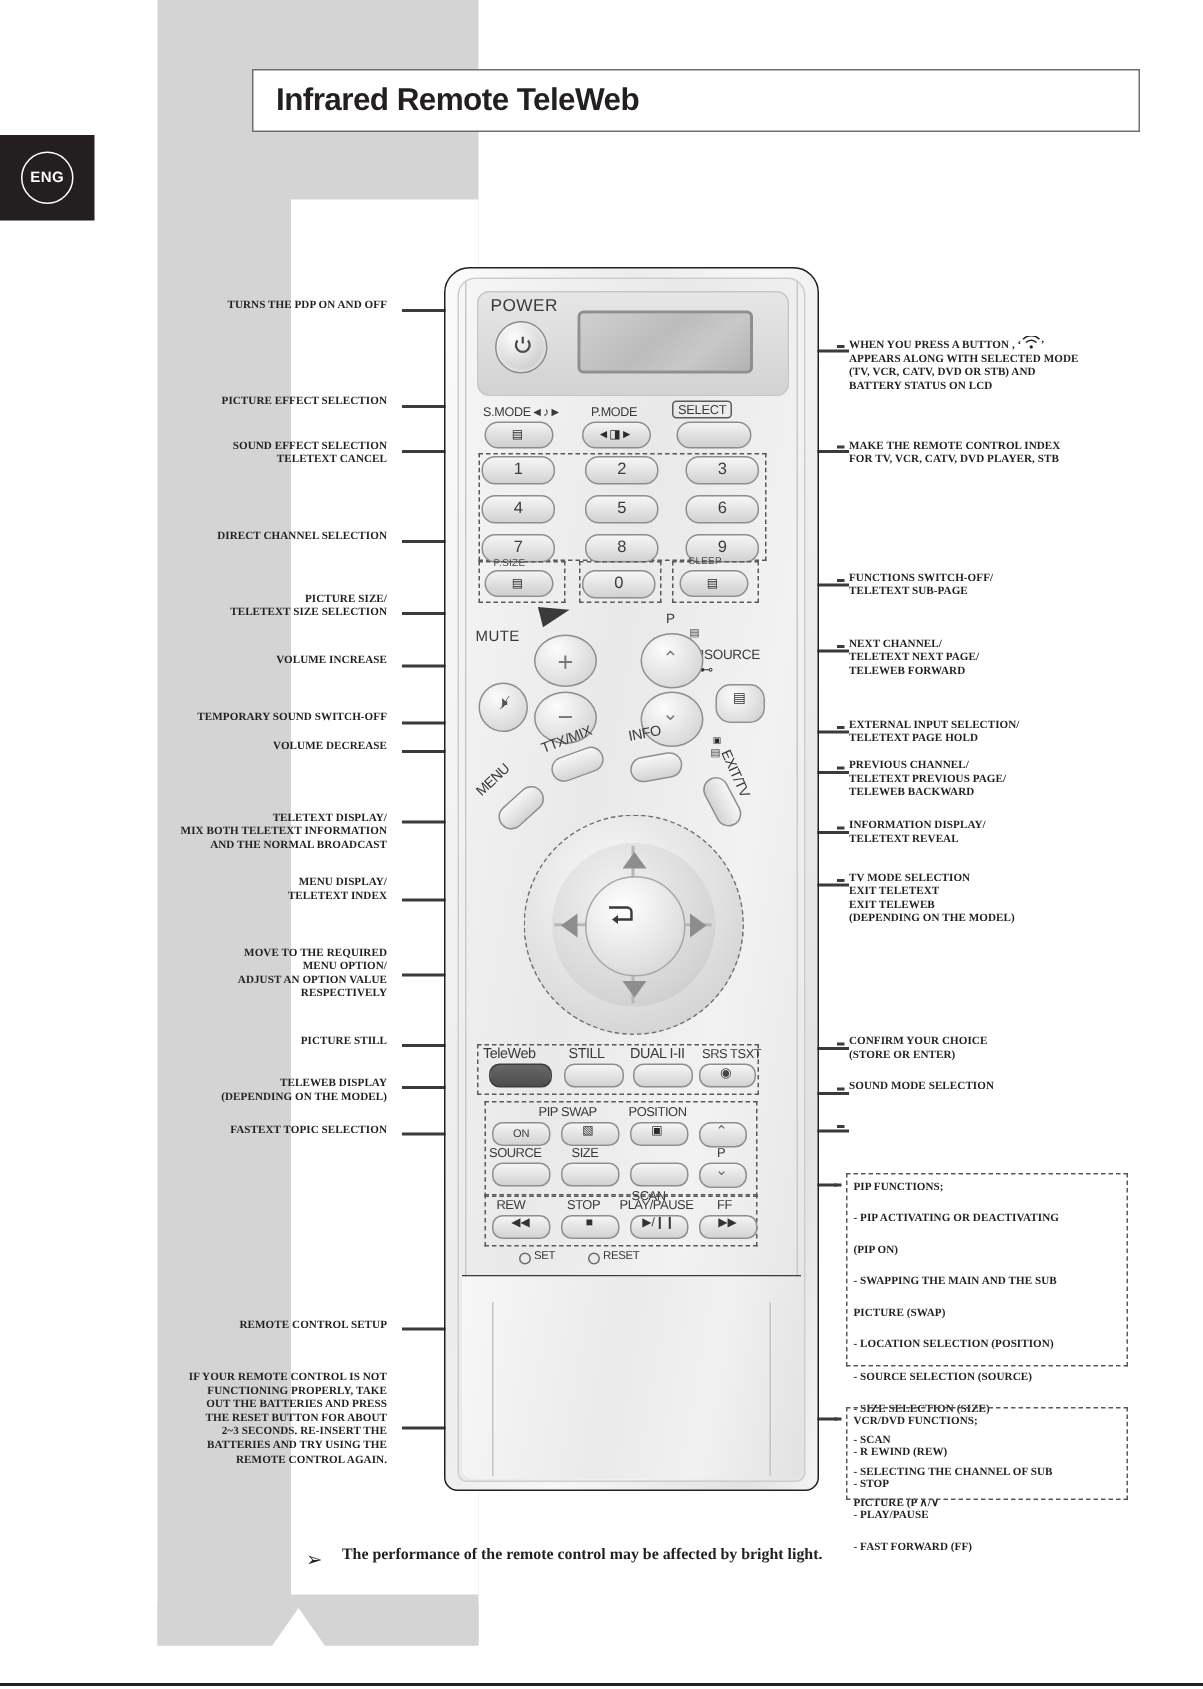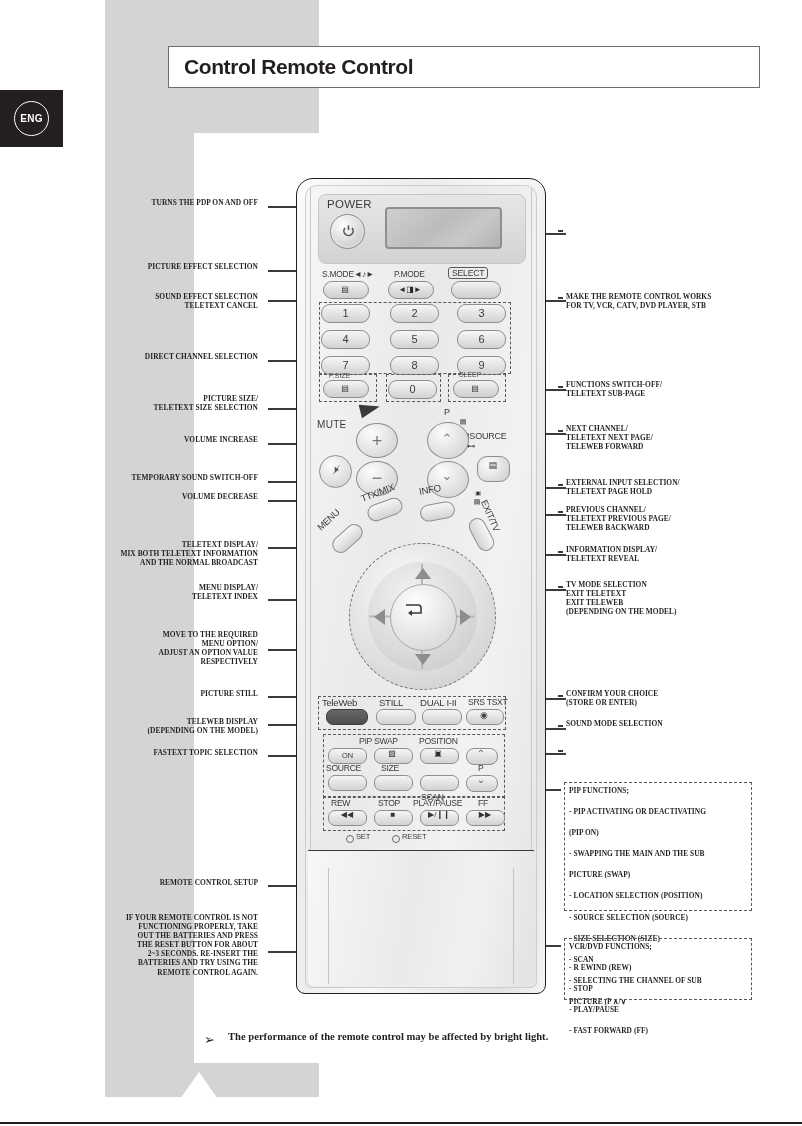--- a/index.html
+++ b/index.html
@@ -188,21 +188,21 @@
   <div class="white-notch"></div>
   <div class="grey-foot"></div>
   <div class="foot-tri"></div>
   <div class="bottom-rule"></div>
 
   <div class="eng-tab">
     <div class="eng-circle">ENG</div>
   </div>
 
   <div class="title-box">
-    <h1>Control Remote Control</h1>
+    <h1>Infrared Remote TeleWeb</h1>
   </div>
 
   <div class="lbl r" style="left:60px;top:198px;width:198px;">TURNS THE PDP ON AND OFF</div>
   <div class="ln" style="left:268px;top:206px;width:52px;"></div>
   <div class="lnv" style="left:318px;top:206px;height:8px;"></div>
 
   <div class="lbl r" style="left:60px;top:262px;width:198px;">PICTURE EFFECT SELECTION</div>
   <div class="ln" style="left:268px;top:270px;width:88px;"></div>
 
   <div class="lbl r" style="left:50px;top:292px;width:208px;">SOUND EFFECT SELECTION
@@ -258,24 +258,32 @@
 FUNCTIONING PROPERLY, TAKE
 OUT THE BATTERIES AND PRESS
 THE RESET BUTTON FOR ABOUT
 2~3 SECONDS. RE-INSERT THE
 BATTERIES AND TRY  USING THE
 REMOTE CONTROL AGAIN.</div>
   <div class="ln" style="left:268px;top:951px;width:60px;"></div>
   <div class="lnv" style="left:326px;top:900px;height:52px;"></div>
 
   <div class="bul" style="left:558px;top:230px;"></div>
+  <div class="lbl l" style="left:566px;top:224px;width:232px;"><span>WHEN YOU PRESS A BUTTON , ‘</span><span class="wifi"><svg width="13" height="9" viewBox="0 0 13 9">
+          <path d="M1 2.2 A7.5 7.5 0 0 1 12 2.2" stroke="#231f20" stroke-width="1" fill="none"></path>
+          <path d="M3 4.4 A4.8 4.8 0 0 1 10 4.4" stroke="#231f20" stroke-width="1" fill="none"></path>
+          <circle cx="6.5" cy="7.3" r="1.1" fill="#231f20"></circle>
+        </svg></span><span>’
+APPEARS ALONG WITH SELECTED MODE
+(TV, VCR, CATV, DVD OR STB) AND
+BATTERY STATUS ON LCD</span></div>
   <div class="ln" style="left:514px;top:233px;width:52px;"></div>
 
   <div class="bul" style="left:558px;top:297px;"></div>
-  <div class="lbl l" style="left:566px;top:292px;width:232px;">MAKE THE REMOTE CONTROL WORKS
+  <div class="lbl l" style="left:566px;top:292px;width:232px;">MAKE THE REMOTE CONTROL INDEX
 FOR TV, VCR, CATV, DVD PLAYER, STB</div>
   <div class="ln" style="left:487px;top:300px;width:79px;"></div>
 
   <div class="bul" style="left:558px;top:386px;"></div>
   <div class="lbl l" style="left:566px;top:380px;width:232px;">FUNCTIONS SWITCH-OFF/
 TELETEXT SUB-PAGE</div>
   <div class="ln" style="left:500px;top:389px;width:66px;"></div>
 
   <div class="bul" style="left:558px;top:430px;"></div>
   <div class="lbl l" style="left:566px;top:424px;width:232px;">NEXT CHANNEL/

